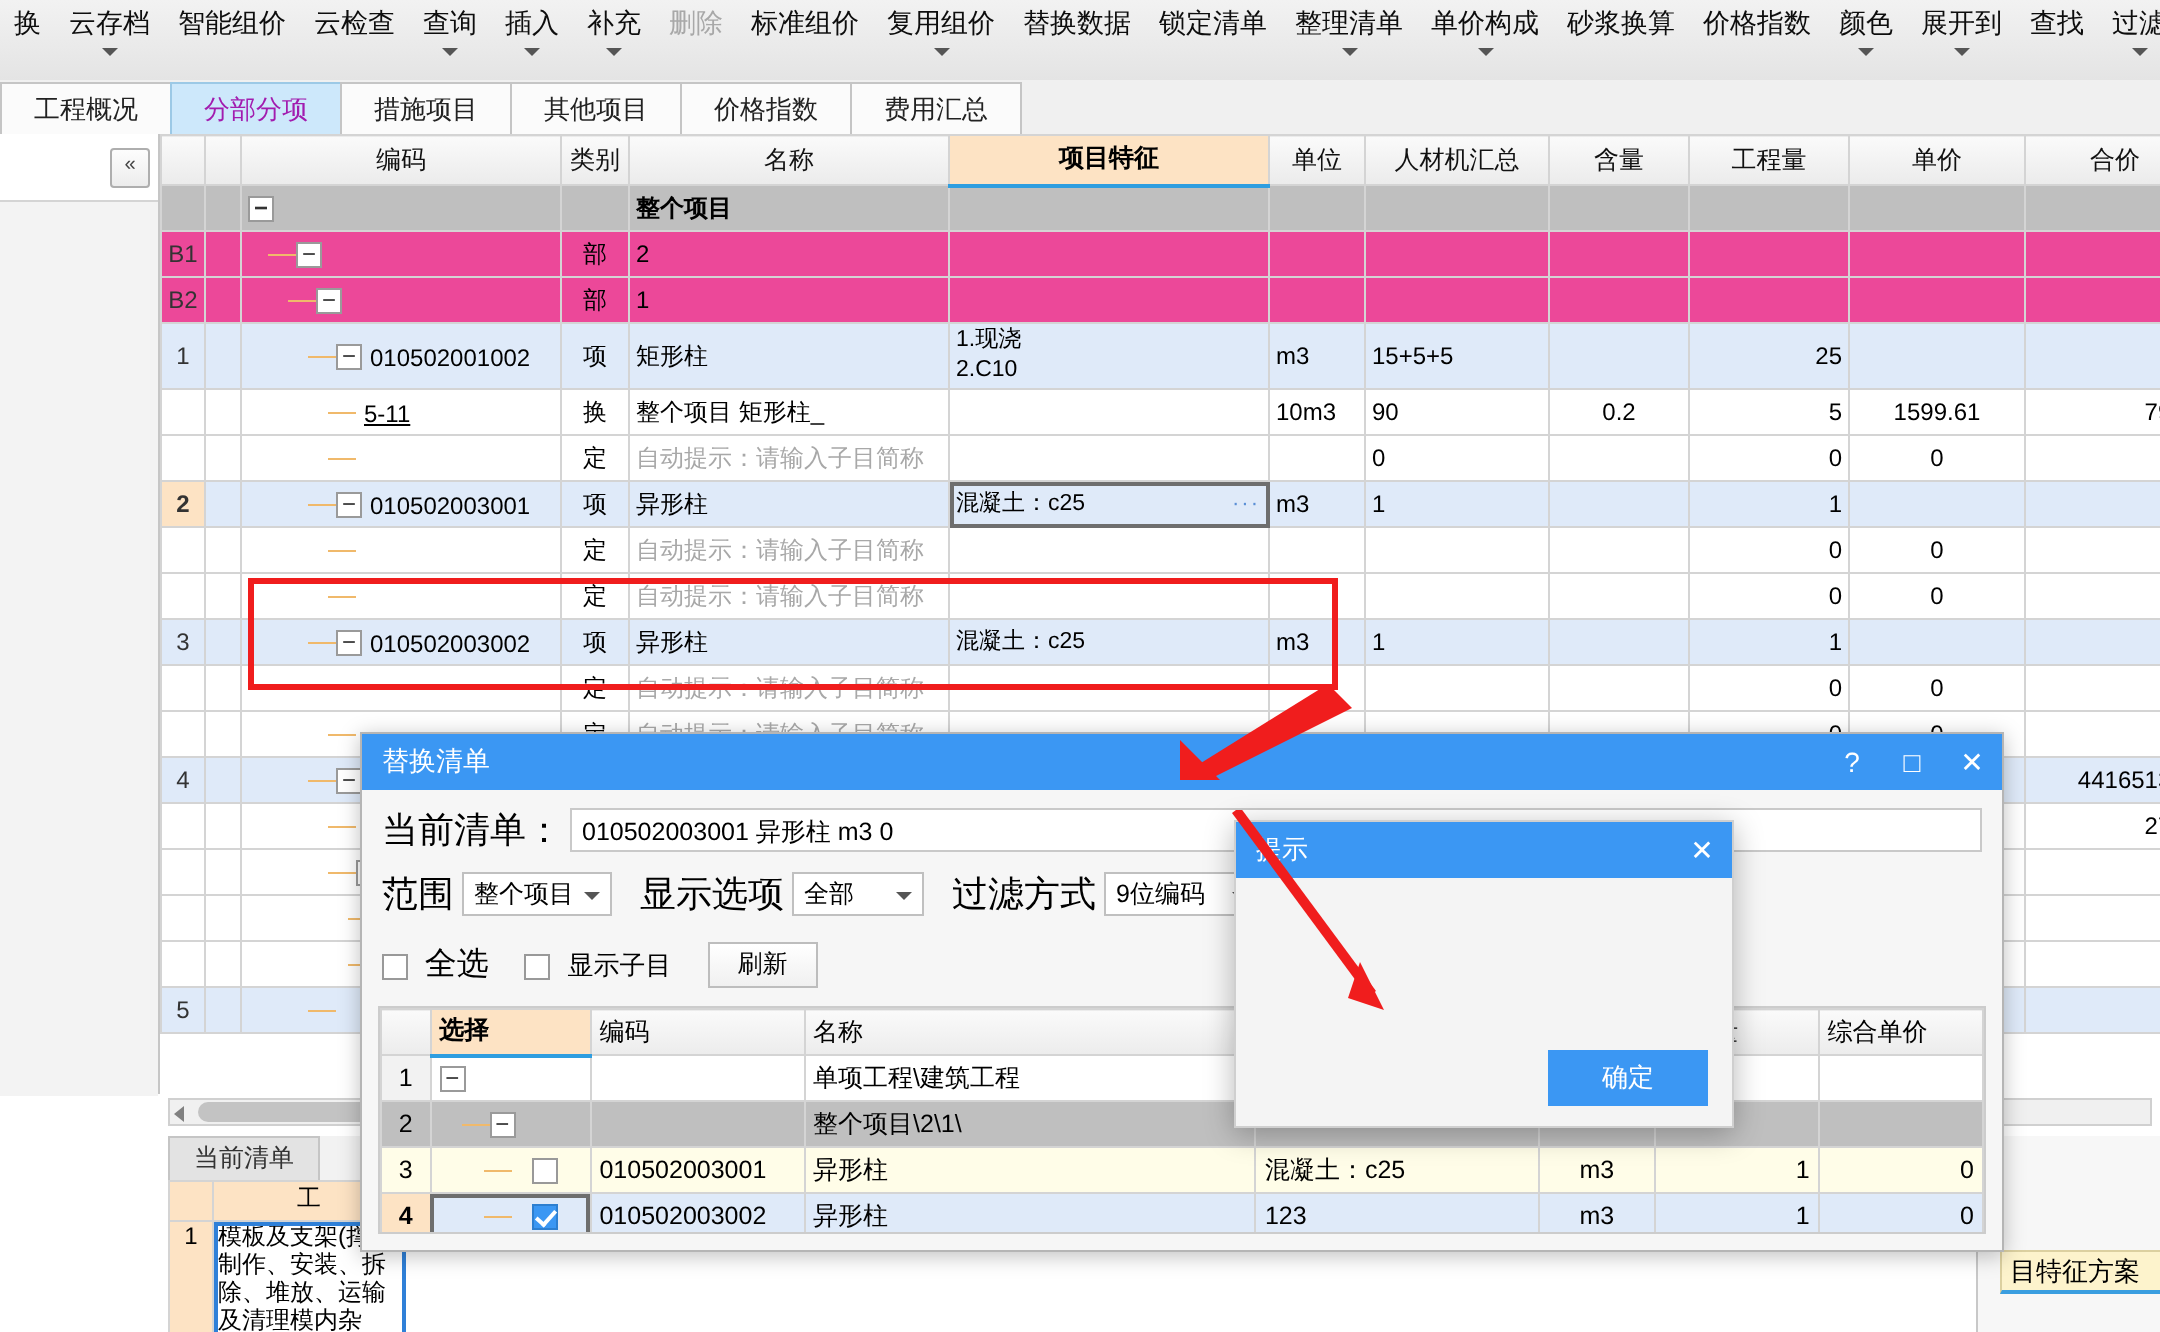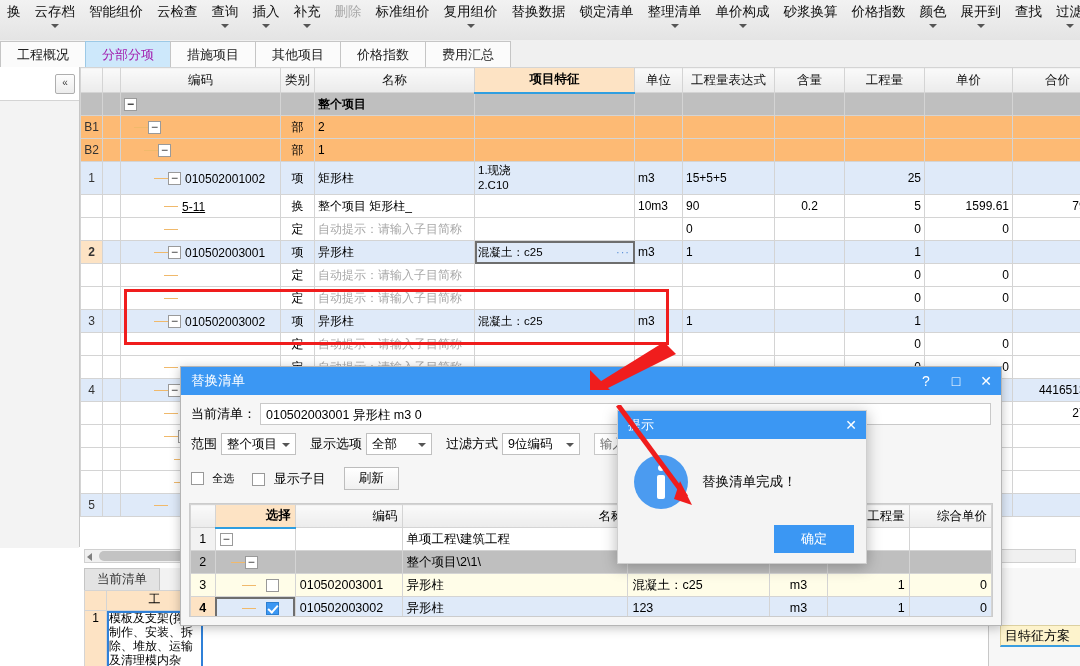--- a/index.html
+++ b/index.html
@@ -78,24 +78,24 @@
   .c-rn{width:22px;text-align:center;background:#fff;color:#333;font-size:11px;}
   .c-ind{width:18px;}
   .c-code{width:160px;}
   .c-kind{width:34px;text-align:center;}
   .c-name{width:160px;}
   .c-feat{width:160px;}
   .c-unit{width:48px;}
   .c-expr{width:92px;}
   .c-rate{width:70px;text-align:center;}
   .c-qty{width:80px;text-align:right;}
-  .c-price{width:88px;text-align:right;}
+  .c-price{width:88px;text-align:center;}
   .c-total{width:90px;text-align:right;}
   tr.lv0 td{background:#bfbfbf;font-weight:bold;}
-  tr.lv1 td{background:#fdba74;}
+  tr.lv1 td{background:#ec4899;}
   tr.item td{background:#dfeaf9;}
   tr.plain td{background:#fff;}
   tr.sel-row .c-rn{background:#fde3c4;font-weight:bold;}
   .ph{color:#a8a8a8;}
   .tree{position:relative;display:inline-block;vertical-align:middle;}
   .exp{
     display:inline-block;width:13px;height:13px;line-height:11px;text-align:center;
     border:1px solid #9a9a9a;background:#fff;font-size:12px;color:#333;
     vertical-align:middle;box-sizing:border-box;
   }
@@ -171,21 +171,21 @@
     height:28px;background:#3b97f3;color:#fff;display:flex;align-items:center;
     padding-left:10px;font-size:13.5px;
   }
   #dlg-title .spacer{flex:1;}
   .wbtn{
     width:30px;height:28px;line-height:28px;text-align:center;color:#fff;
     font-size:14px;cursor:pointer;
   }
   #dlg-body{padding:8px 10px 0 10px;}
   .frow{display:flex;align-items:center;margin-bottom:8px;}
-  .flabel{font-size:13px;margin-right:4px;white-space:nowrap;}
+  .flabel{font-size:18px;margin-right:4px;white-space:nowrap;}
   .ftext{
     flex:1;height:22px;line-height:22px;border:1px solid #c9c9c9;background:#fff;
     padding:0 5px;font-size:12.5px;box-sizing:border-box;
   }
   .fsel{
     height:22px;line-height:20px;border:1px solid #c0c0c0;background:#fff;
     font-size:12.5px;padding:0 18px 0 5px;box-sizing:border-box;position:relative;
     margin-right:14px;display:inline-block;white-space:nowrap;
   }
   .fsel .ar{
@@ -213,21 +213,21 @@
   }
   #dlg-grid{
     position:absolute;left:8px;top:136px;width:804px;height:114px;
     background:#fff;overflow:hidden;border:1px solid #ccc;box-sizing:border-box;
   }
   table.dg{border-collapse:collapse;table-layout:fixed;width:802px;}
   table.dg th,table.dg td{
     border:1px solid #d4d4d4;font-weight:normal;font-size:12.5px;padding:0 4px;
     box-sizing:border-box;height:23px;white-space:nowrap;overflow:hidden;
   }
-  table.dg th{background:linear-gradient(#fafafa,#ececec);text-align:right;}
+  table.dg th{background:linear-gradient(#fafafa,#ececec);text-align:left;}
   table.dg th.sel{background:#fde3c4;font-weight:bold;border-bottom:2px solid #2f9ee0;}
   .d-rn{width:24px;text-align:center;background:#f2f2f2;}
   .d-chk{width:78px;text-align:center;}
   .d-code{width:104px;}
   .d-name{width:220px;}
   .d-feat{width:138px;}
   .d-unit{width:56px;text-align:center;}
   .d-qty{width:80px;text-align:right;}
   .d-up{width:80px;text-align:right;}
   tr.d-grp td{background:#bfbfbf;}
@@ -366,21 +366,21 @@
   <table class="gd">
     <thead>
         <tr id="gd-head">
           <th class="c-rn"></th>
           <th class="c-ind"></th>
           <th class="c-code">编码</th>
           <th class="c-kind">类别</th>
           <th class="c-name">名称</th>
           <th class="c-feat sel">项目特征</th>
           <th class="c-unit">单位</th>
-          <th class="c-expr">工程量表达式</th>
+          <th class="c-expr">人材机汇总</th>
           <th class="c-rate">含量</th>
           <th class="c-qty">工程量</th>
           <th class="c-price">单价</th>
           <th class="c-total">合价</th>
         </tr>
       </thead>
     <tbody id="gd-body">
         <tr class="lv0">
           <td class="c-rn"></td>
           <td class="c-ind"></td>
@@ -705,21 +705,21 @@
       <span class="flabel">过滤方式</span>
       <span class="fsel" style="width:78px">
         <span>9位编码</span>
         <span class="ar"></span>
       </span>
       <input class="finput" placeholder="输入被替换清单编码" style="">
     </div>
     <div class="frow" style="margin-top:12px">
       <span style="margin-right:18px">
         <span class="chk"></span>
-        <span style="font-size:11px">全选</span>
+        <span style="font-size:16px">全选</span>
       </span>
       <span style="margin-right:18px">
         <span class="chk"></span>
         <span style="font-size:13px">显示子目</span>
       </span>
       <span class="btn">刷新</span>
     </div>
   </div>
   <div id="dlg-grid">
     <table class="dg">
@@ -780,21 +780,14 @@
     </table>
   </div>
 </div>
 
 <div id="msg">
   <div id="msg-title">
     <span>提示</span>
     <span class="spacer"></span>
     <span class="wbtn">✕</span>
   </div>
-  <div id="msg-body">
-    <div id="info-icon">
-      <span class="dot"></span>
-      <span class="bar"></span>
-    </div>
-    <div id="msg-text">替换清单完成！</div>
-  </div>
   <div id="msg-ok">确定</div>
 </div>
 
 </body></html>

